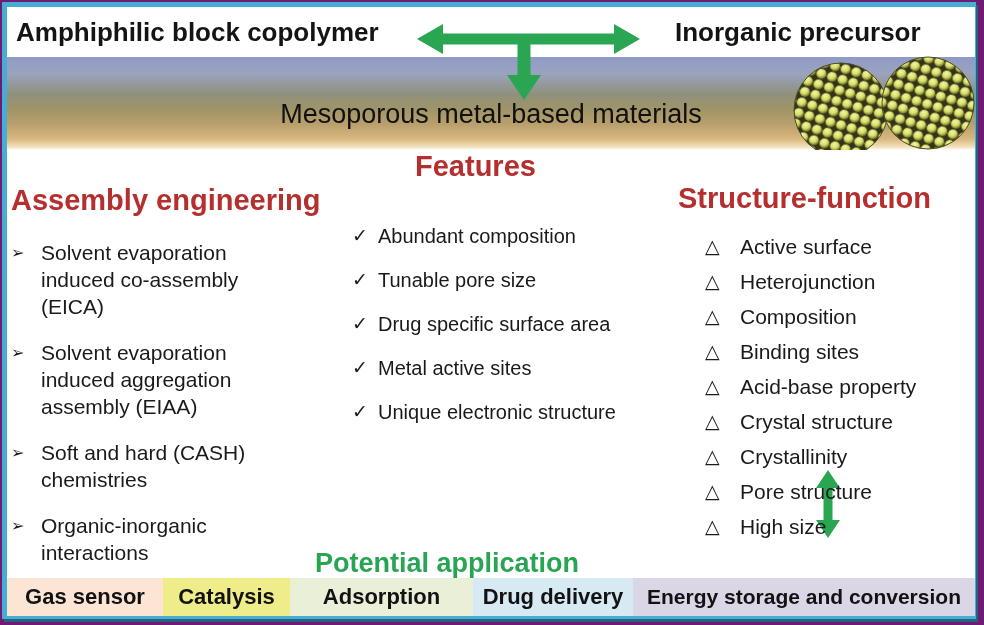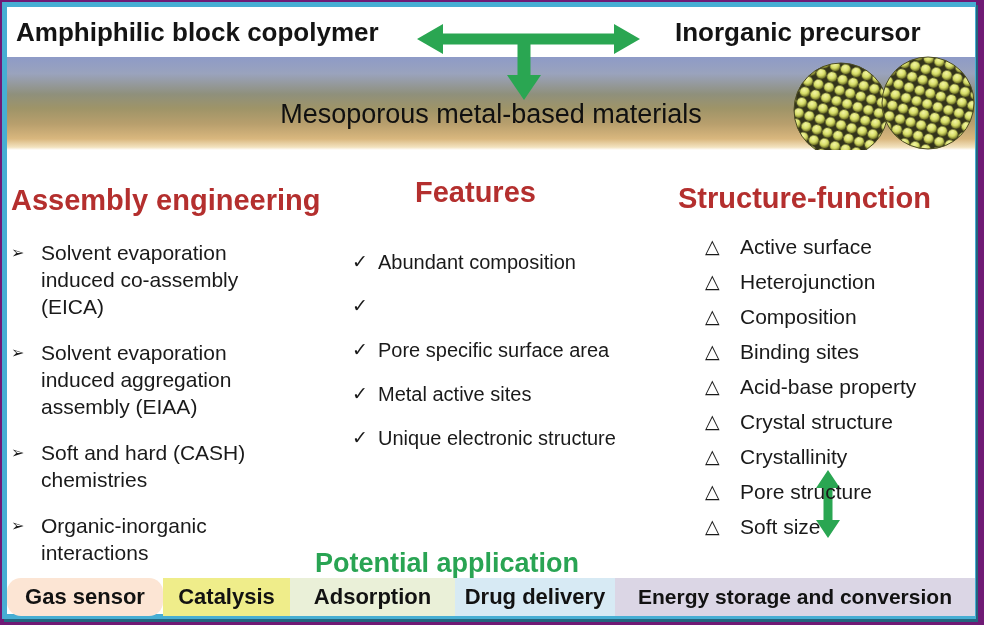--- a/index.html
+++ b/index.html
@@ -38,41 +38,41 @@
   .blt{flex:none;}
 
   .col-left{left:4px;width:292px;}
   .col-left h2{margin-top:34px;}
   .col-left ul{margin-top:22px;}
   .col-left li{font-size:21px;line-height:27px;margin-bottom:19px;}
   .col-left .blt{width:30px;font-size:16px;line-height:27px;}
   .col-left .txt{width:260px;}
 
   .col-mid{left:338px;width:322px;}
-  .col-mid h2{margin-top:26px;padding-left:70px;}
+  .col-mid h2{padding-left:70px;}
   .col-mid ul{margin-top:40px;padding-left:7px;}
   .col-mid li{font-size:20px;line-height:26px;margin-bottom:18px;}
   .col-mid .blt{width:26px;font-size:19px;line-height:26px;}
 
   .col-right{left:668px;width:298px;}
   .col-right h2{margin-top:32px;padding-left:3px;}
   .col-right ul{margin-top:14px;padding-left:30px;}
   .col-right li{font-size:21px;line-height:35px;margin-bottom:0;}
   .col-right .blt{width:35px;font-size:19px;line-height:35px;}
 
   .potential{position:absolute;left:0;top:398px;width:880px;text-align:center;
              font-size:27px;font-weight:bold;color:#29a453;}
 
   
   .strip{position:absolute;left:0;top:571px;width:968px;height:38px;display:flex;}
   .strip .band{height:38px;line-height:37px;text-align:center;font-size:22px;
                font-weight:bold;color:#121212;white-space:nowrap;}
-  .strip .band:nth-child(1){width:156px;border-radius:14px;}
+  .strip .band:nth-child(1){width:156px;}
   .strip .band:nth-child(2){width:127px;}
-  .strip .band:nth-child(3){width:165px;}
+  .strip .band:nth-child(3){width:183px;}
   .strip .band:nth-child(4){width:160px;}
   .strip .band:nth-child(5){flex:1;font-size:21px;}
 </style>
 </head>
 <body>
 
 <div class="stage">
   <div class="frame">
     <div class="inner">
 
@@ -132,24 +132,25 @@
 
         <div class="col col-mid">
           <h2>Features</h2>
           <ul>
             <li>
               <span class="blt">✓</span>
               <span class="txt">Abundant composition</span>
               </li>
             <li>
               <span class="blt">✓</span>
-              </li>
-            <li>
-              <span class="blt">✓</span>
-              <span class="txt">Pore specific surface area</span>
+              <span class="txt">Tunable pore size</span>
+              </li>
+            <li>
+              <span class="blt">✓</span>
+              <span class="txt">Drug specific surface area</span>
               </li>
             <li>
               <span class="blt">✓</span>
               <span class="txt">Metal active sites</span>
               </li>
             <li>
               <span class="blt">✓</span>
               <span class="txt">Unique electronic structure</span>
               </li>
           </ul>
@@ -189,21 +190,21 @@
             <li>
               <span class="blt">△</span>
               <span class="txt">Crystallinity</span>
               </li>
             <li>
               <span class="blt">△</span>
               <span class="txt">Pore structure</span>
               </li>
             <li>
               <span class="blt">△</span>
-              <span class="txt">Soft size</span>
+              <span class="txt">High size</span>
               </li>
           </ul>
         </div>
 
         <div class="potential">Potential application</div>
       </div>
 
       <div class="strip">
         <div class="band" style="background: rgb(252, 229, 212);">Gas sensor</div>
         <div class="band" style="background: rgb(239, 237, 138);">Catalysis</div>

